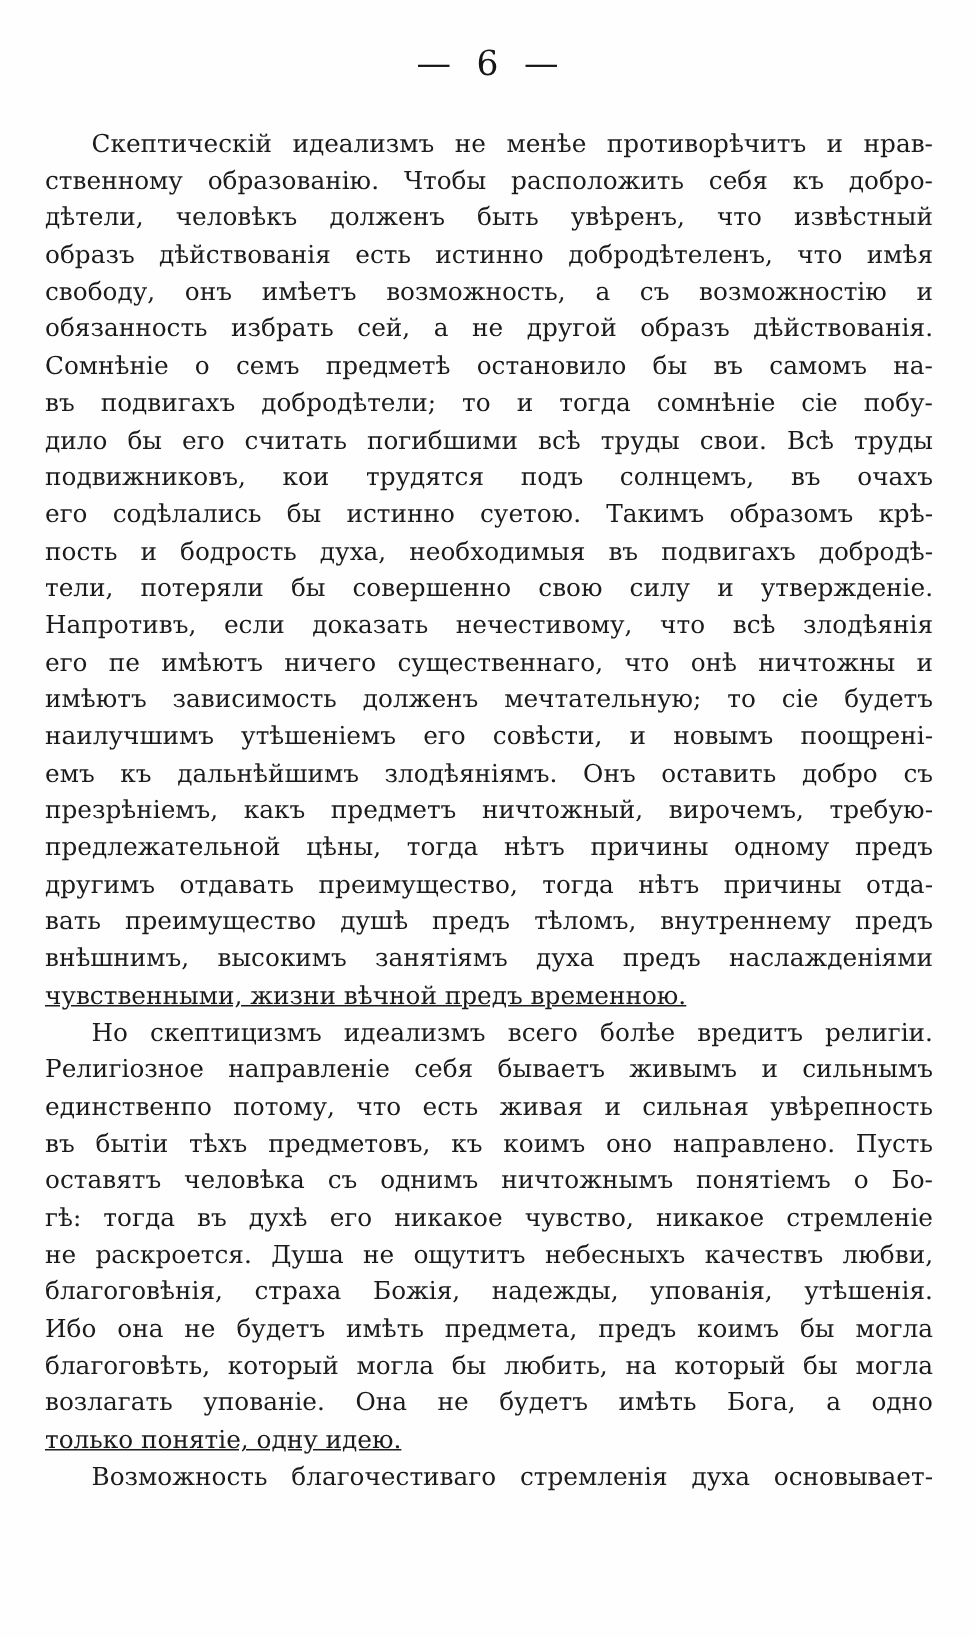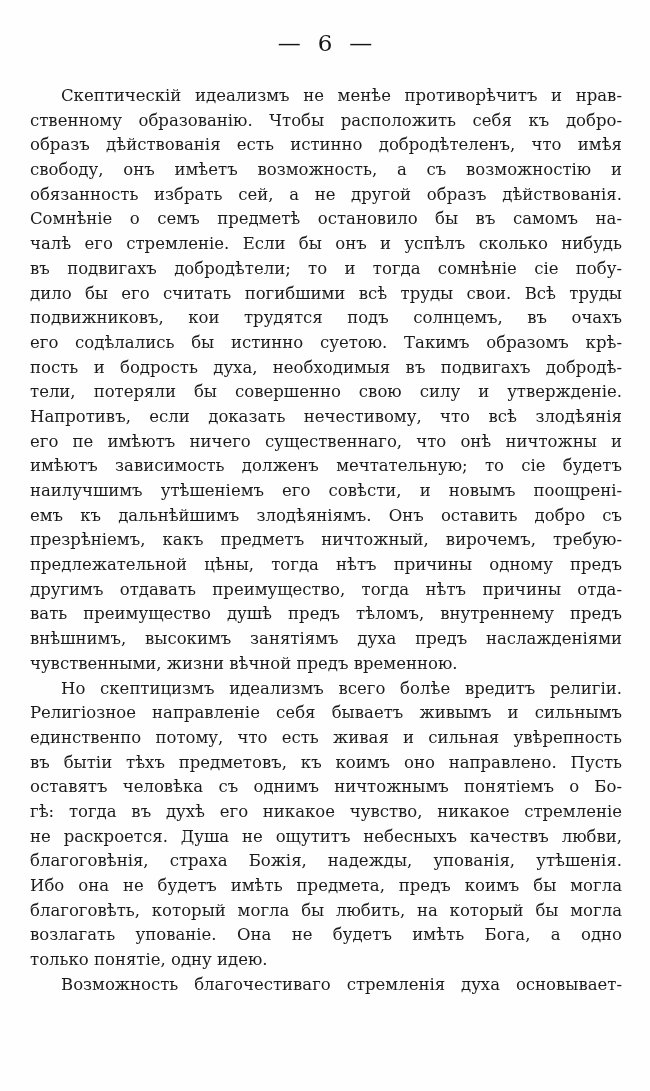--- a/index.html
+++ b/index.html
@@ -36,41 +36,42 @@
   .line {
     text-align: justify;
     text-align-last: justify;
     text-justify: inter-word;
     white-space: nowrap;
     height: 24.7px;
   }
   .line.no-justify {
     text-align: left;
     text-align-last: left;
+    text-decoration: underline;
   }
   .line.indent { text-indent: 31px; }
 </style>
 </head>
 <body>
 
 <div class="page">
 
   <div class="page-header">
     <span class="dash">—</span><span class="pgnum">6</span><span class="dash">—</span>
   </div>
 
   <div class="text-block">
       <div class="paragraph">
         <div class="line indent">Скептическій идеализмъ не менѣе противорѣчитъ и нрав-</div>
         <div class="line">ственному образованію. Чтобы расположить себя къ добро-</div>
+        <div class="line">дѣтели, человѣкъ долженъ быть увѣренъ, что извѣстный</div>
         <div class="line">образъ дѣйствованія есть истинно добродѣтеленъ, что имѣя</div>
         <div class="line">свободу, онъ имѣетъ возможность, а съ возможностію и</div>
         <div class="line">обязанность избрать сей, а не другой образъ дѣйствованія.</div>
         <div class="line">Сомнѣніе о семъ предметѣ остановило бы въ самомъ на-</div>
-        <div class="line">чалѣ его стремленіе. Если бы онъ и успѣлъ сколько нибудь</div>
         <div class="line">въ подвигахъ добродѣтели; то и тогда сомнѣніе сіе побу-</div>
         <div class="line">дило бы его считать погибшими всѣ труды свои. Всѣ труды</div>
         <div class="line">подвижниковъ, кои трудятся подъ солнцемъ, въ очахъ</div>
         <div class="line">его содѣлались бы истинно суетою. Такимъ образомъ крѣ-</div>
         <div class="line">пость и бодрость духа, необходимыя въ подвигахъ добродѣ-</div>
         <div class="line">тели, потеряли бы совершенно свою силу и утвержденіе.</div>
         <div class="line">Напротивъ, если доказать нечестивому, что всѣ злодѣянія</div>
         <div class="line">его пе имѣютъ ничего существеннаго, что онѣ ничтожны и</div>
         <div class="line">имѣютъ зависимость долженъ мечтательную; то сіе будетъ</div>
         <div class="line">наилучшимъ утѣшеніемъ его совѣсти, и новымъ поощрені-</div>

